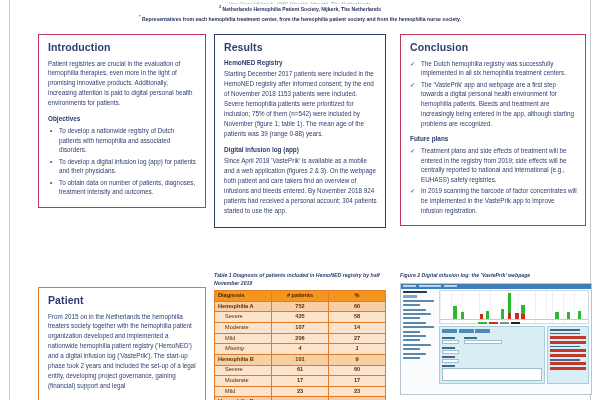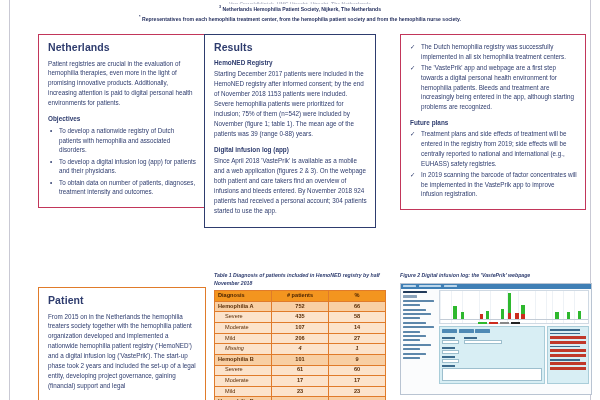--- a/index.html
+++ b/index.html
@@ -33,21 +33,21 @@
     line-height: 1.75;
     font-weight: 600;
   }
   .affils .line { white-space: nowrap; overflow: hidden; }
   .affils sup { font-size: 3.8px; vertical-align: super; }
   .affils .clipped { opacity: 0.35; height: 4px; overflow: hidden; }
 
   
   .col { position: absolute; top: 34px; }
   .col-1 { left: 38px;  width: 168px; }
-  .col-2 { left: 204px; width: 172px; }
+  .col-2 { left: 214px; width: 172px; }
   .col-3 { left: 400px; width: 186px; }
 
   .panel {
     border: 1px solid #c2365a;
     background: #ffffff;
     padding: 7px 8px 8px 9px;
   }
   .panel.blue   { border-color: #2e3c6e; }
   .panel.orange { border-color: #e07b2a; }
 
@@ -200,21 +200,21 @@
   <div class="page-edge right"></div>
 
   <div class="affils">
     <div class="line clipped">Van Creveldkliniek, UMC Utrecht, Utrecht, The Netherlands</div>
     <div class="line"><sup>3</sup> <span>Netherlands Hemophilia Patient Society, Nijkerk, The Netherlands</span></div>
     <div class="line"><sup>*</sup> <span>Representatives from each hemophilia treatment center, from the hemophilia patient society and from the hemophilia nurse society.</span></div>
   </div>
 
   <div class="col col-1">
     <div class="panel">
-      <h2 class="panel-title">Netherlands</h2>
+      <h2 class="panel-title">Introduction</h2>
       <p class="body">Patient registries are crucial in the evaluation of hemophilia therapies, even more in the light of promising innovative products. Additionally, increasing attention is paid to digital personal health environments for patients.</p>
       <h3 class="sub">Objectives</h3>
       <ul class="bullets">
         <li><span class="mk">•</span><span>To develop a nationwide registry of Dutch patients with hemophilia and associated disorders.</span></li>
         <li><span class="mk">•</span><span>To develop a digital infusion log (app) for patients and their physicians.</span></li>
         <li><span class="mk">•</span><span>To obtain data on number of patients, diagnoses, treatment intensity and outcomes.</span></li>
       </ul>
     </div>
   </div>
 
@@ -296,20 +296,21 @@
             <td class="num">14</td>
             <td class="num">1</td>
           </tr>
 
       </tbody>
     </table>
   </div>
 
   <div class="col col-3">
     <div class="panel">
+      <h2 class="panel-title">Conclusion</h2>
       <ul class="bullets checks">
         <li><span class="mk">✓</span><span>The Dutch hemophilia registry was successfully implemented in all six hemophilia treatment centers.</span></li>
         <li><span class="mk">✓</span><span>The 'VastePrik' app and webpage are a first step towards a digital personal health environment for hemophilia patients. Bleeds and treatment are increasingly being entered in the app, although starting problems are recognized.</span></li>
       </ul>
       <h3 class="sub">Future plans</h3>
       <ul class="bullets checks">
         <li><span class="mk">✓</span><span>Treatment plans and side effects of treatment will be entered in the registry from 2019; side effects will be centrally reported to national and international (e.g., EUHASS) safety registries.</span></li>
         <li><span class="mk">✓</span><span>In 2019 scanning the barcode of factor concentrates will be implemented in the VastePrik app to improve infusion registration.</span></li>
       </ul>
     </div>

